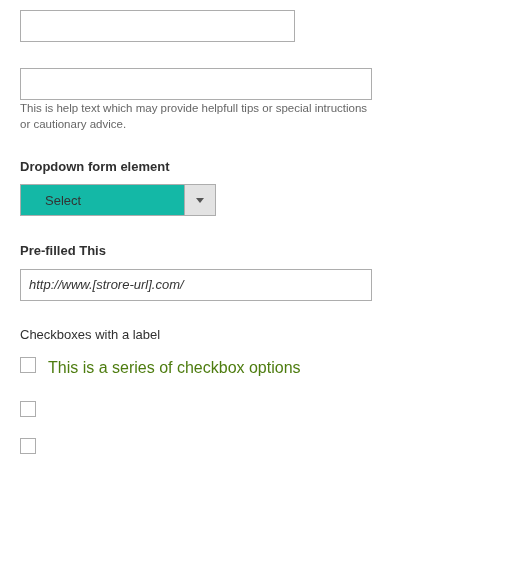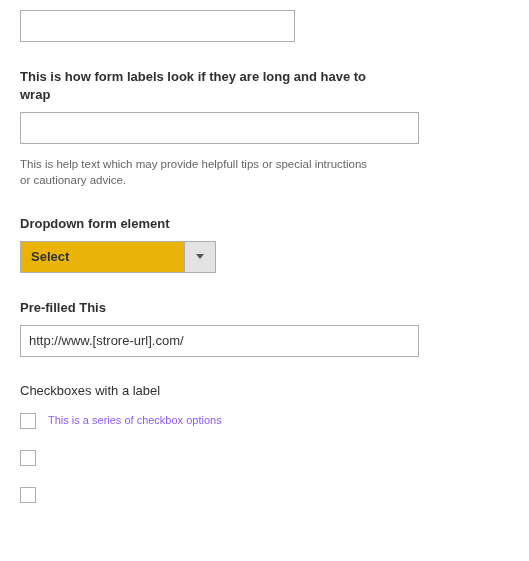--- a/index.html
+++ b/index.html
@@ -28,43 +28,42 @@
     font-size: 14px;
   }
   .text-input {
     width: 275px;
     height: 32px;
     border: 1px solid #adadad;
     padding: 0 8px;
     font-size: 13px;
     color: #333;
   }
-  .text-input.wide { width: 399px; }
+  .text-input.wide { width: 352px; font-style: italic; }
   .help-text {
     font-size: 11.5px;
     color: #666;
-    margin-top: 12px;
+    margin-top: 0;
     line-height: 1.4;
     max-width: 360px;
   }
   .select-wrap {
     display: flex;
     width: 196px;
     height: 32px;
   }
   .select-display {
     flex: 1;
     border: 1px solid #adadad;
     border-right: none;
-    padding: 0 10px;
+    padding: 0 24px;
     display: flex;
     align-items: center;
     color: #333;
-    background: #eab308;
-    font-weight: bold;
+    background: #14b8a6;
   }
   .select-btn {
     width: 32px;
     border: 1px solid #adadad;
     background: #e3e3e3;
     display: flex;
     align-items: center;
     justify-content: center;
   }
   .caret {
@@ -87,35 +86,34 @@
   .cb {
     width: 16px;
     height: 16px;
     border: 1px solid #adadad;
     background: #fff;
     flex-shrink: 0;
     margin-right: 12px;
     margin-top: 1px;
   }
   .cb-label {
-    font-size: 11px;
-    color: #8b5cf6;
+    font-size: 16px;
+    color: #4d7c0f;
     line-height: 1.5;
     max-width: 310px;
   }
 </style>
 </head>
 <body>
 
 <div class="field">
   <input class="text-input" type="text" value="" style="">
 </div>
 
 <div class="field">
-  <div class="label">This is how form labels look if they are long and have to wrap</div>
   <input class="text-input wide" type="text" value="" style="">
   <div class="help-text">This is help text which may provide helpfull tips or special intructions or cautionary advice.</div>
 </div>
 
 <div class="field">
   <div class="label">Dropdown form element</div>
   <div class="select-wrap">
     <div class="select-display">Select</div>
     <div class="select-btn">
       <div class="caret"></div>

